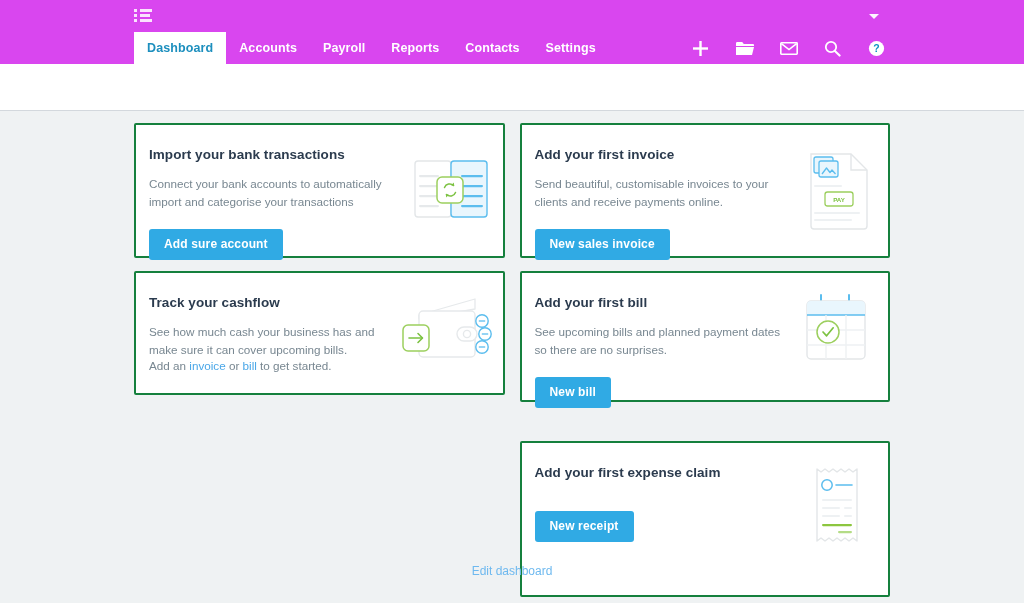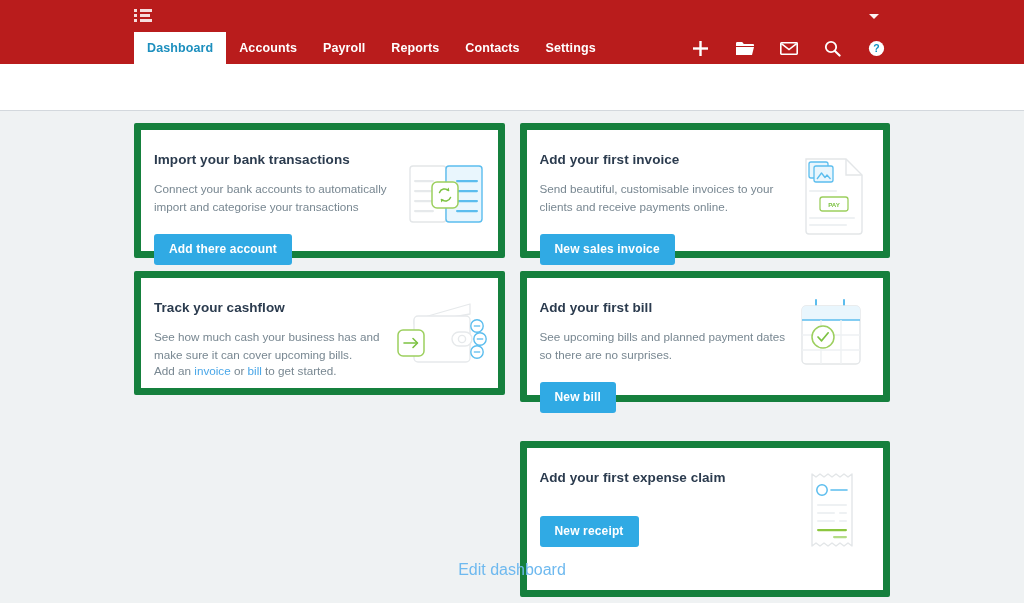--- a/index.html
+++ b/index.html
@@ -11,21 +11,21 @@
     background: #ffffff;
     font-family: "Liberation Sans", sans-serif;
     -webkit-font-smoothing: antialiased;
   }
 
   
   .topbar {
     position: relative;
     width: 1024px;
     height: 64px;
-    background: #b91c1c;
+    background: #d946ef;
   }
 
   .topbar-row1 {
     position: relative;
     height: 32px;
   }
 
   .org-list-icon {
     position: absolute;
     left: 134px;
@@ -143,21 +143,21 @@
   .col {
     width: 371px;
     display: flex;
     flex-direction: column;
     gap: 13px;
   }
 
   .card {
     position: relative;
     background: #ffffff;
-    border: 7px solid #15803d;
+    border: 2px solid #15803d;
     border-radius: 2px;
     padding: 22px 24px 20px 13px;
   }
 
   .card-title {
     font-size: 13.5px;
     font-weight: bold;
     color: #2b3b4e;
     margin-bottom: 13px;
     letter-spacing: 0.05px;
@@ -217,21 +217,21 @@
   .spacer-sm { height: 13px; }
 
   .edit-dash-wrap {
     position: absolute;
     left: 0;
     right: 0;
     top: 450px;
     text-align: center;
   }
   .edit-dash {
-    font-size: 16px;
+    font-size: 12px;
     color: #6eb9ef;
     text-decoration: none;
     cursor: pointer;
   }
 </style>
 </head>
 <body>
 
 <div class="topbar">
 
@@ -310,21 +310,21 @@
 
 <div class="page">
 
   <div class="cards-wrap">
 
     <div class="col">
 
       <div class="card c-bank">
         <div class="card-title">Import your bank transactions</div>
         <div class="card-body">Connect your bank accounts to automatically import and categorise your transactions</div>
-        <button class="btn">Add there account</button>
+        <button class="btn">Add sure account</button>
 
         <div class="card-art">
           <svg width="78" height="80" viewBox="0 0 78 80">
 
             <rect x="4" y="8" width="36" height="56" rx="3" fill="#ffffff" stroke="#e3e6e8" stroke-width="1.4"></rect>
             <rect x="8" y="22" width="20" height="2.2" rx="1.1" fill="#e6e9eb"></rect>
             <rect x="8" y="32" width="20" height="2.2" rx="1.1" fill="#e6e9eb"></rect>
             <rect x="8" y="42" width="20" height="2.2" rx="1.1" fill="#e6e9eb"></rect>
             <rect x="8" y="52" width="20" height="2.2" rx="1.1" fill="#e6e9eb"></rect>
 

